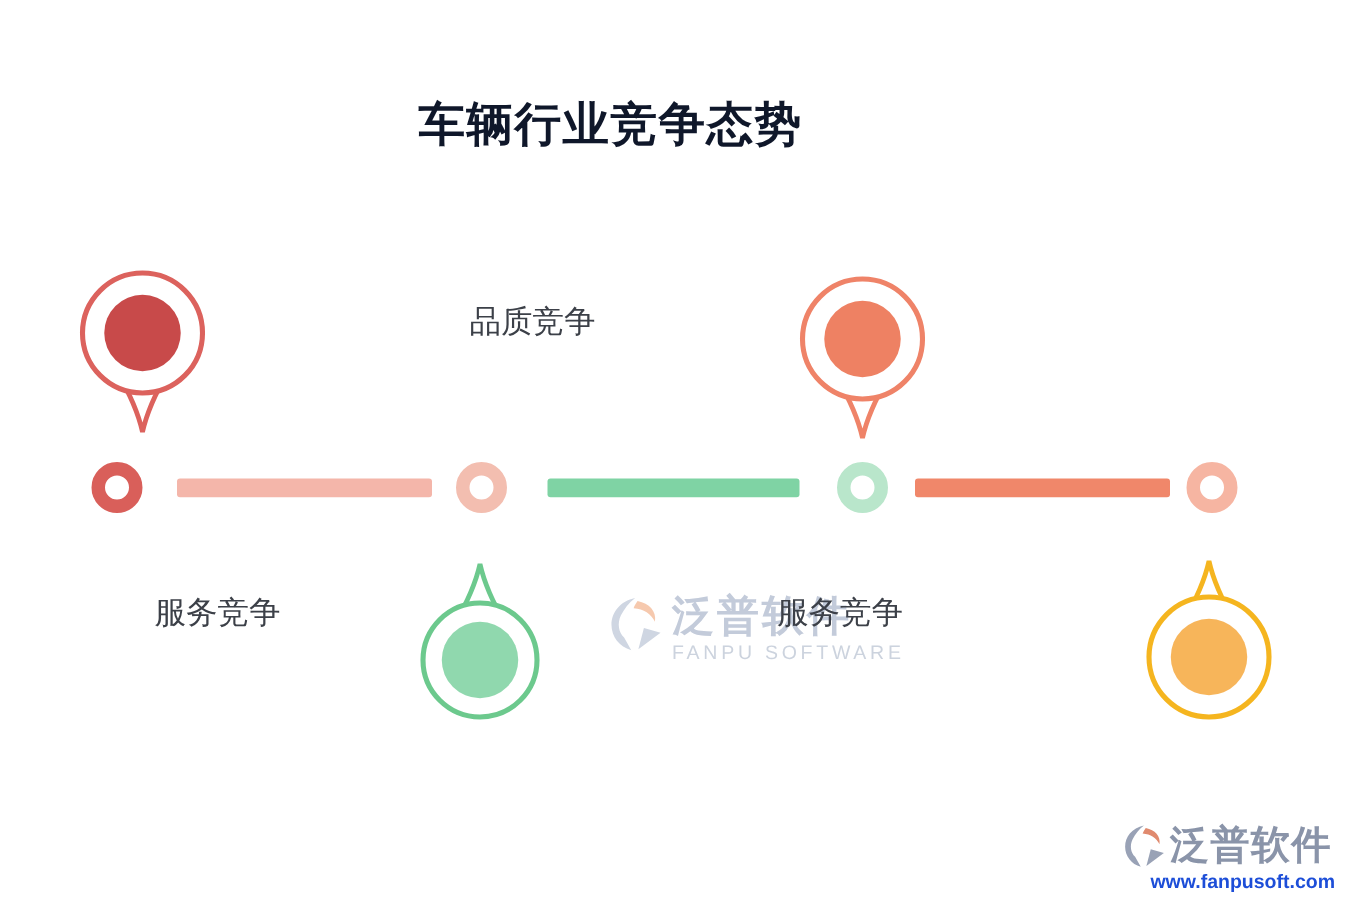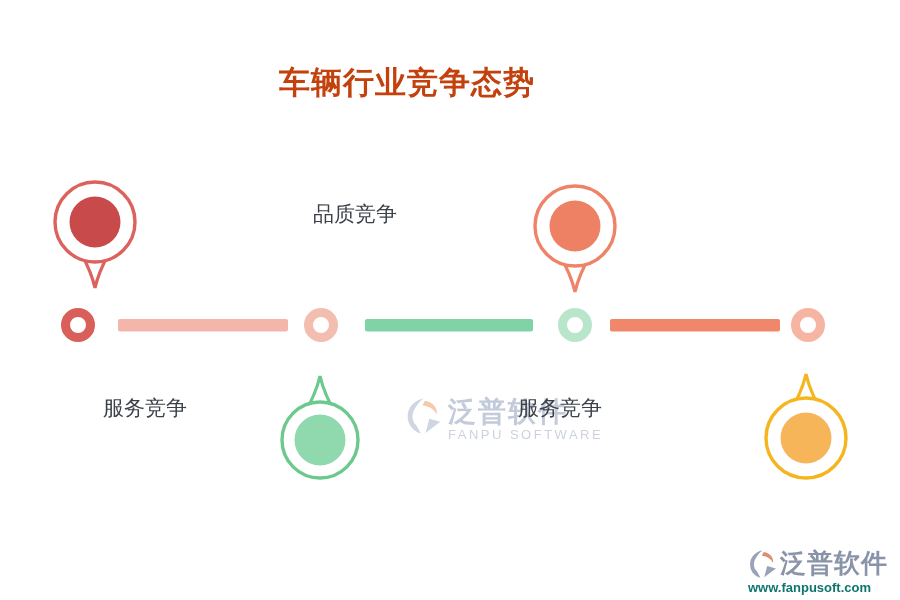--- a/index.html
+++ b/index.html
@@ -1,21 +1,21 @@
 <!DOCTYPE html>
 <html><head>
 <meta charset="utf-8">
 <style>
   html,body{margin:0;padding:0;background:#fff;}
   body{width:900px;height:600px;overflow:hidden;
        font-family:"Liberation Serif","DejaVu Serif",serif;}
   .canvas{position:relative;width:900px;height:600px;background:#ffffff;}
 
   .title{position:absolute;left:279px;top:62px;margin:0;
-         font-size:31px;font-weight:700;color:#c2410c;letter-spacing:1px;}
+         font-size:31px;font-weight:700;color:#0f172a;letter-spacing:1px;}
 
   .ms-label{position:absolute;width:124px;text-align:center;
             font-size:21px;color:#3c4048;z-index:5;}
   .lbl-quality{left:293px;top:200px;}
   .lbl-brand{left:700px;top:196px;}
   .lbl-price{left:83px;top:394px;}
   .lbl-service{left:478px;top:394px;text-align:right;}
 
   .timeline-svg{position:absolute;left:50px;top:300px;z-index:2;}
 
@@ -32,21 +32,21 @@
   .wm-center-brand{font-size:28px;line-height:30px;color:#c3cbda;
                    letter-spacing:2px;font-weight:700;}
   .wm-center-sub{font-size:13px;color:#ccd3de;letter-spacing:2.5px;
                  font-family:Liberation Sans, sans-serif;}
 
   .wm-corner{position:absolute;left:748px;top:549px;z-index:1;width:142px;}
   .wm-corner-row{display:flex;align-items:center;}
   .wm-corner-logo{width:30px;height:30px;}
   .wm-corner-brand{font-size:26px;line-height:28px;color:#8a94a9;
                    letter-spacing:1px;font-weight:700;margin-left:2px;}
-  .wm-corner-url{font-size:13px;color:#0f766e;text-align:left;
+  .wm-corner-url{font-size:13px;color:#1d4ed8;text-align:right;
                  margin-top:1px;font-weight:700;
                  font-family:"Liberation Sans","DejaVu Sans",sans-serif;}
 </style>
 </head>
 <body>
 
 <div class="canvas">
 
   <h1 class="title">车辆行业竞争态势</h1>
 

